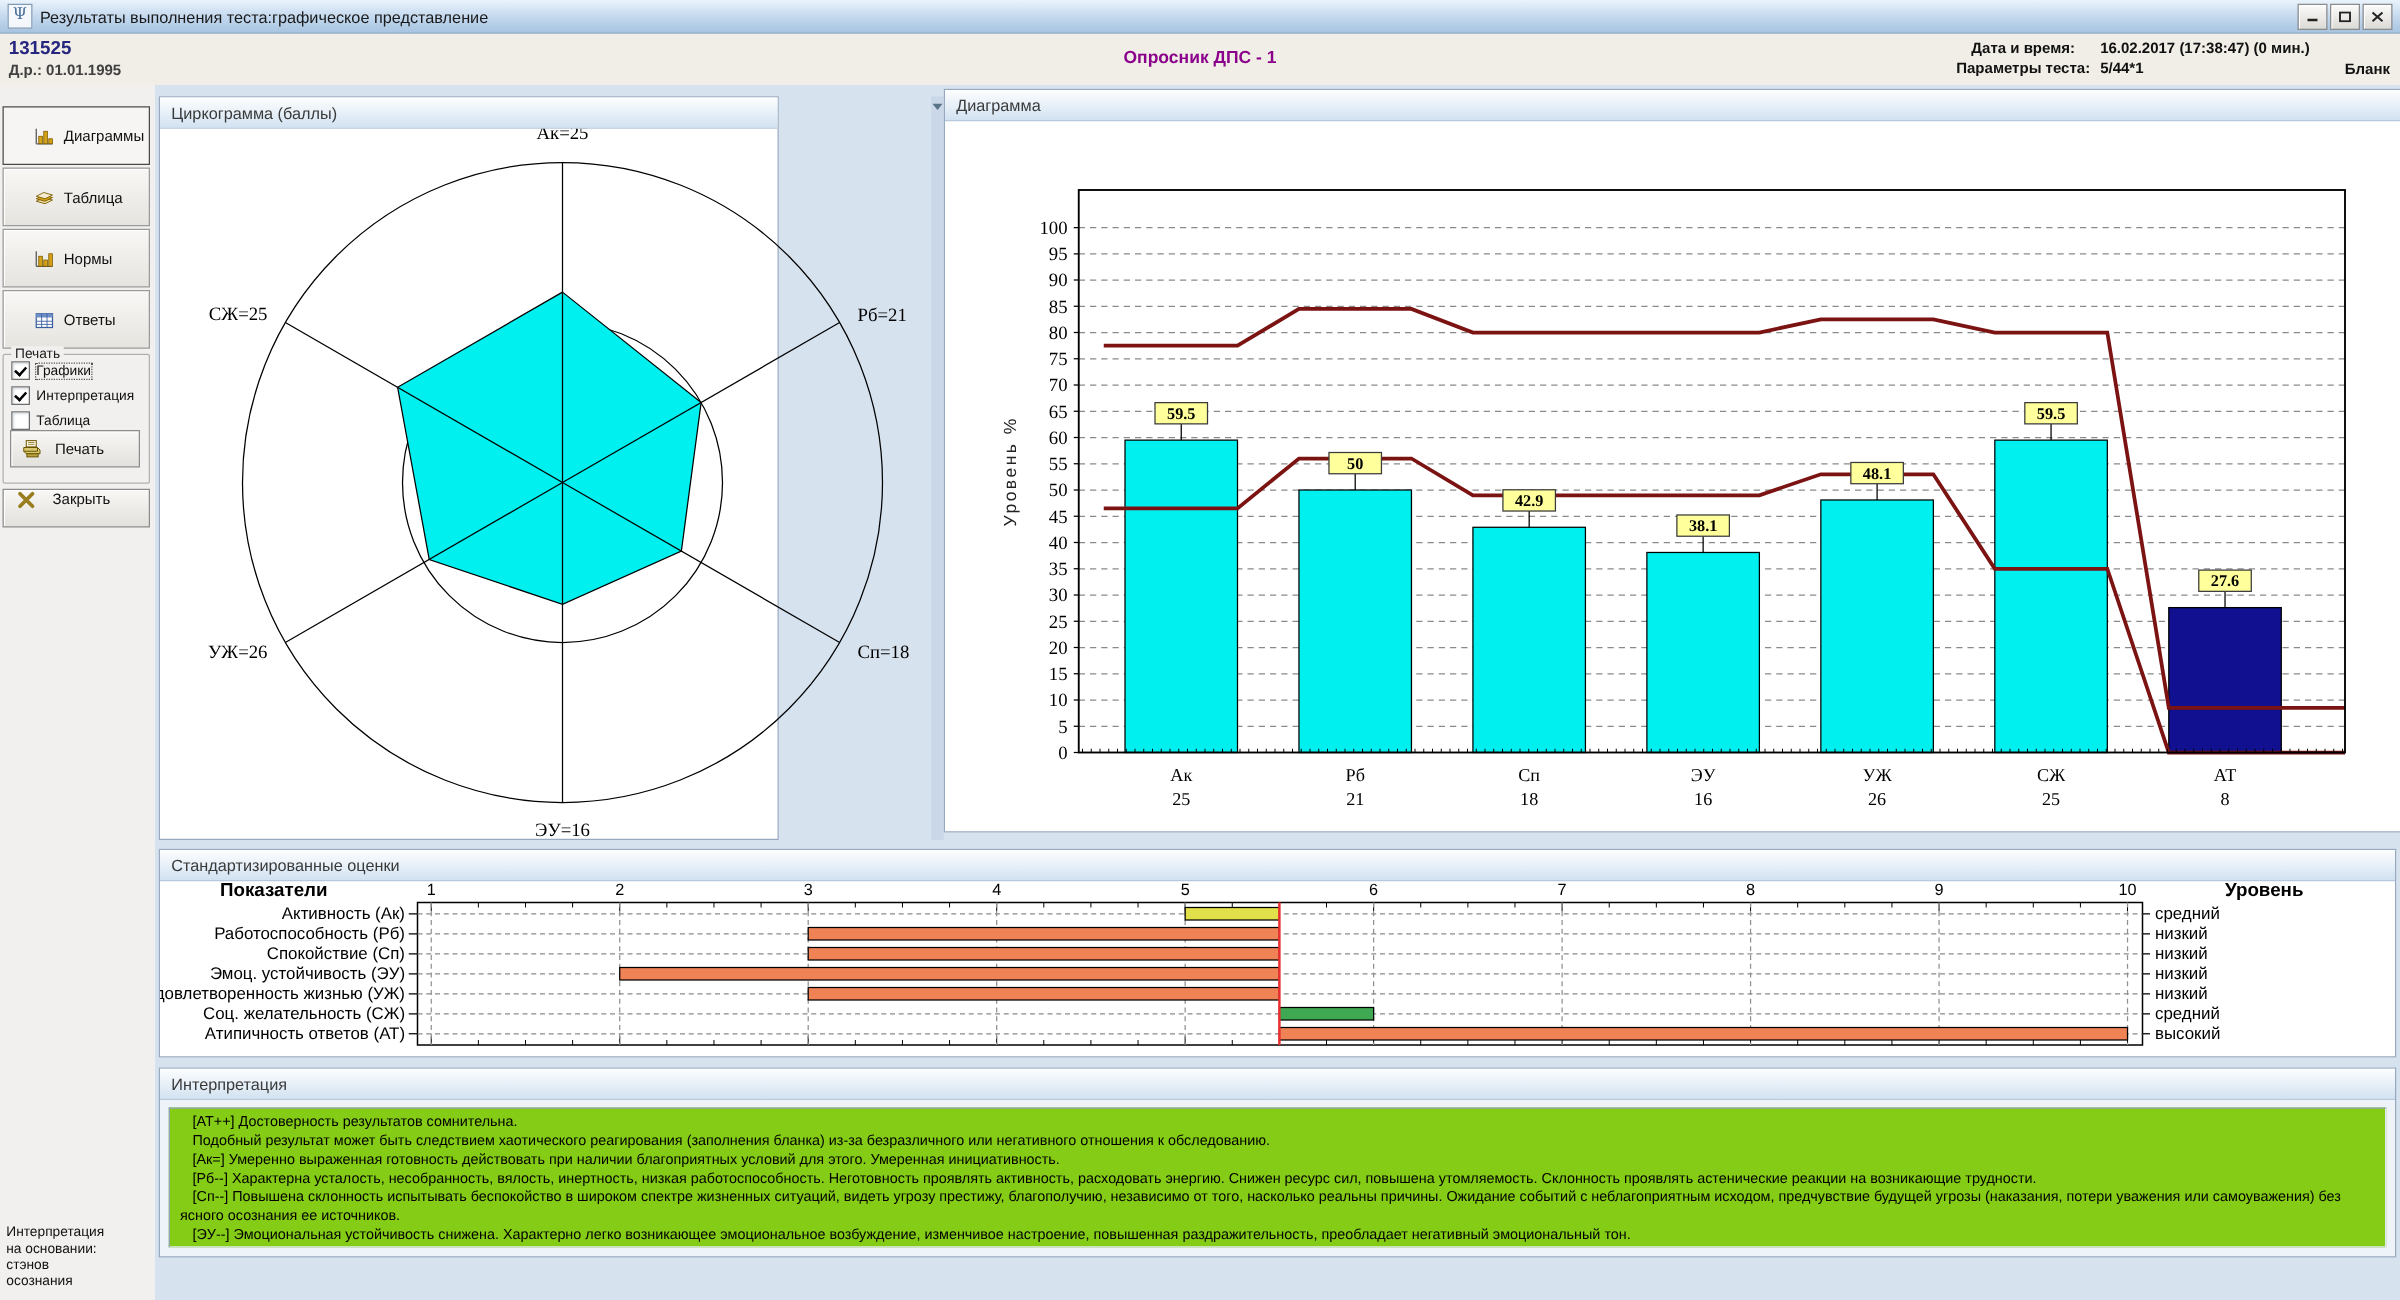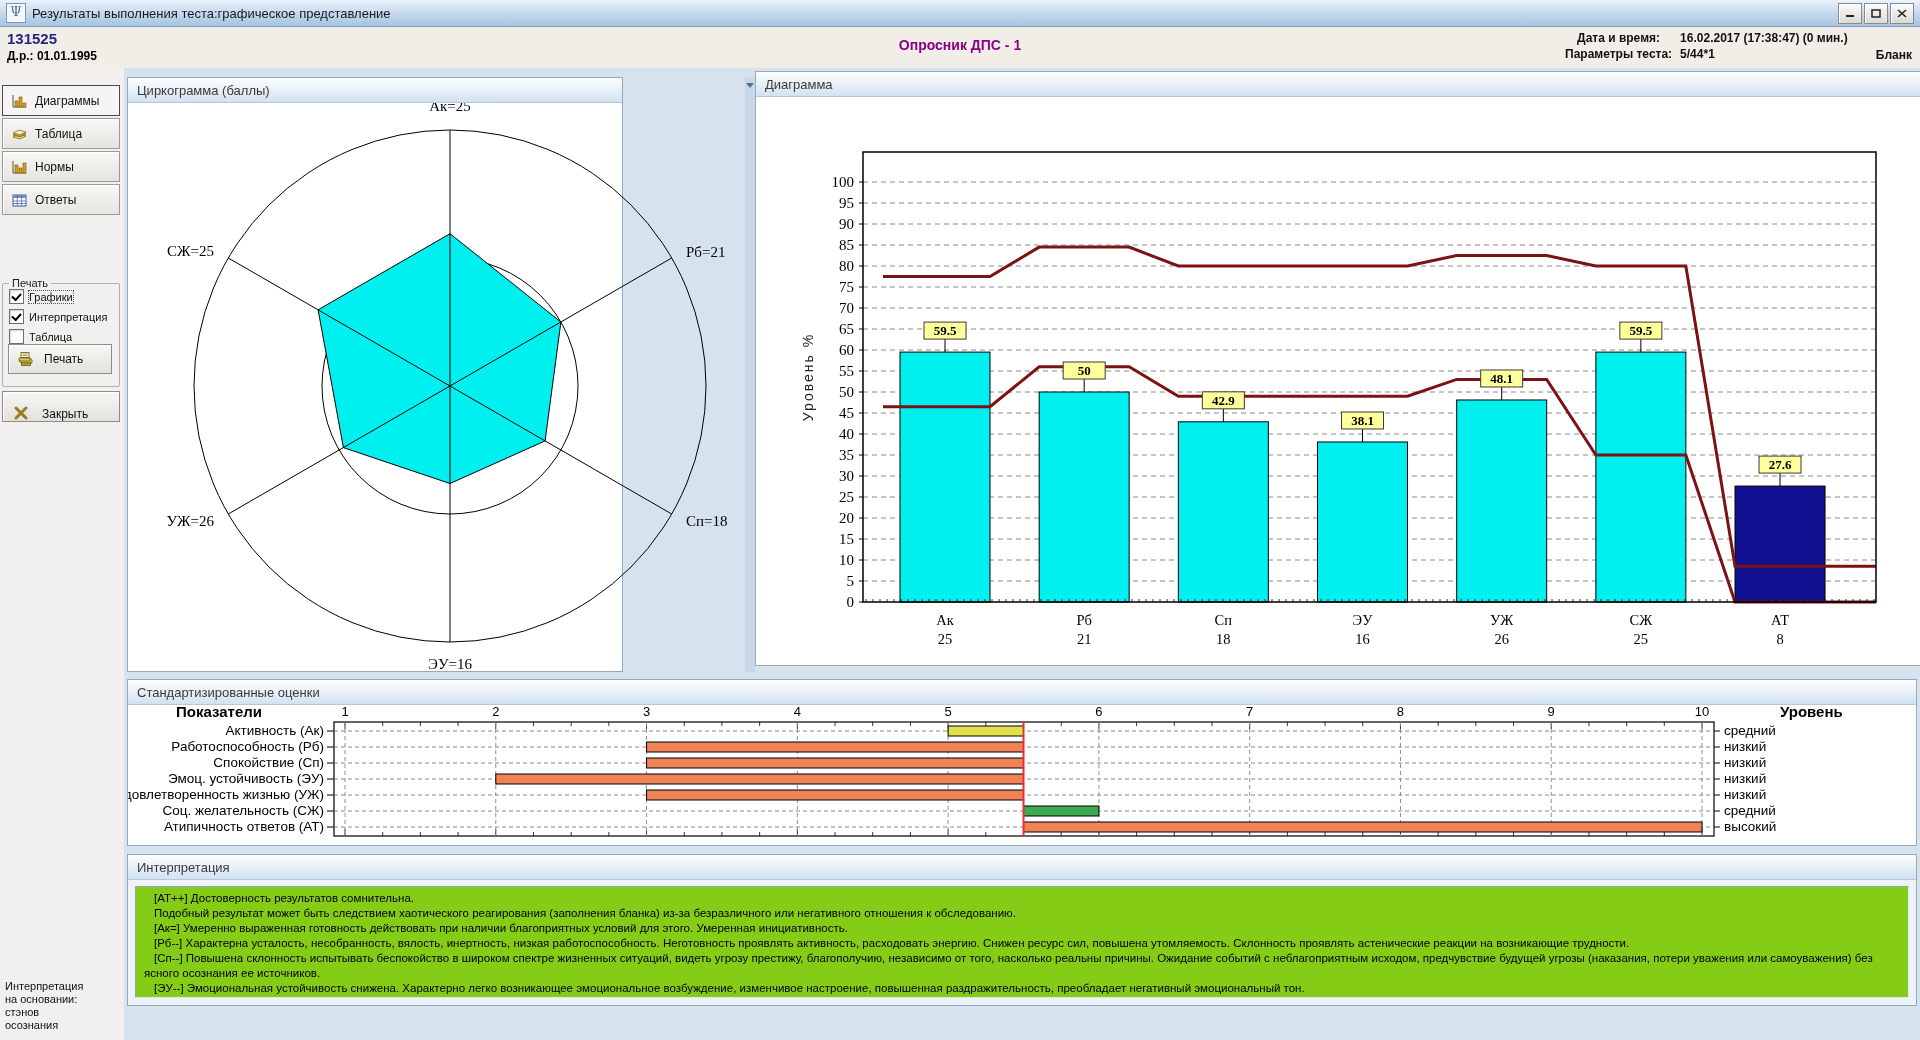--- a/index.html
+++ b/index.html
@@ -13,48 +13,48 @@
   .app-icon{width:18px;height:18px;background:#f4f8fc;border:1px solid #8099b5;color:#4a6f9b;
     font-size:13px;line-height:16px;text-align:center;margin-right:6px;font-family:"DejaVu Serif",serif;}
   .title-text{font-size:13px;color:#1a1a1a;}
   .win-controls{margin-left:auto;display:flex;gap:2px;}
   .win-btn{width:22px;height:19px;background:linear-gradient(#fbfbfa,#dcdad5);border:1px solid #8c8c8c;
     box-shadow:inset 1px 1px 0 #fff;display:flex;align-items:center;justify-content:center;}
 
   
   .header{position:absolute;left:0;top:27px;width:1920px;height:41px;background:#f0eee7;}
   .patient-id{position:absolute;left:7px;top:3px;font-size:15px;font-weight:bold;color:#26267e;}
-  .patient-birth{position:absolute;left:7px;top:22px;font-size:12px;font-weight:bold;color:#000000;}
+  .patient-birth{position:absolute;left:7px;top:22px;font-size:12px;font-weight:bold;color:#404040;}
   .test-name{position:absolute;left:0;top:10px;width:1920px;text-align:center;font-size:14px;font-weight:bold;color:#8b008b;}
   .meta{position:absolute;left:1565px;top:4px;font-size:12px;font-weight:bold;color:#111;}
   .meta table{border-collapse:collapse;}
   .meta td{padding:0 0 2px 0;white-space:nowrap;}
   .meta td.lbl{text-align:center;padding-right:8px;}
   .blank-label{position:absolute;right:8px;top:21px;font-size:12px;font-weight:bold;color:#111;}
 
   
   .sidebar{position:absolute;left:0;top:68px;width:124px;height:972px;background:#f1f0ee;}
-  .nav-btn{position:relative;width:118px;height:31px;margin:0 0 2px 2px;display:flex;align-items:center;
+  .nav-btn{position:relative;width:118px;height:47px;margin:0 0 2px 2px;display:flex;align-items:center;
     background:linear-gradient(#f8f7f5,#e6e4df);border:1px solid #9a9a9a;box-shadow:inset 1px 1px 0 #fff;
-    font-size:12px;color:#111;box-sizing:border-box;padding-left:8px;gap:7px;}
+    font-size:12px;color:#111;box-sizing:border-box;padding-left:24px;gap:7px;}
   .nav-btn.active{background:#f6f5f3;border:1px solid #4a4a4a;box-shadow:none;}
   .icon16{width:17px;height:16px;flex:0 0 auto;}
   .grp{position:absolute;left:2px;top:215px;width:118px;height:104px;border:1px solid #b2b0ac;
     border-radius:2px;box-sizing:border-box;}
   .grp-legend{position:absolute;left:6px;top:-7px;background:#f1f0ee;padding:0 3px;font-size:11px;color:#222;}
   .chk-row{display:flex;align-items:center;gap:5px;margin:5px 0 0 6px;font-size:11px;color:#111;}
   .chk-box{width:13px;height:13px;background:#fff;border:1px solid #6e6e6e;box-shadow:inset 1px 1px 2px #cfd4da;position:relative;flex:0 0 auto;}
   .chk-box.checked:after{content:"";position:absolute;left:2px;top:3px;width:7px;height:4px;
     border-left:2px solid #000;border-bottom:2px solid #000;transform:rotate(-48deg);}
   .chk-label.focus{outline:1px dotted #555;}
   .push-btn{position:absolute;left:8px;width:104px;height:30px;display:flex;align-items:center;gap:10px;
     background:linear-gradient(#f8f7f5,#e3e1dc);border:1px solid #8c8c8c;box-shadow:inset 1px 1px 0 #fff;
     font-size:12px;color:#111;box-sizing:border-box;padding-left:8px;}
   #print-btn{top:276px;}
-  .close-btn{position:absolute;left:2px;top:323px;width:118px;height:31px;display:flex;align-items:flex-end;gap:12px;
+  .close-btn{position:absolute;left:2px;top:323px;width:118px;height:31px;display:flex;align-items:flex-start;gap:12px;
     background:linear-gradient(#f8f7f5,#e3e1dc);border:1px solid #8c8c8c;box-shadow:inset 1px 1px 0 #fff;
     font-size:12px;color:#111;box-sizing:border-box;padding-left:10px;}
   .foot-note{position:absolute;left:5px;top:912px;font-size:11px;color:#111;line-height:13px;}
 
   
   .panel{position:absolute;background:#fff;border:1px solid #96a9be;box-sizing:border-box;}
   .panel-header{height:25px;background:linear-gradient(#fdfeff,#d2e2f1);border-bottom:1px solid #b6c8da;
     font-size:13px;color:#3a3a3a;display:flex;align-items:center;padding-left:9px;box-sizing:border-box;}
   #circogram-panel{left:127px;top:77px;width:496px;height:595px;}
   #diagram-panel{left:755px;top:71px;width:1244px;height:595px;}

